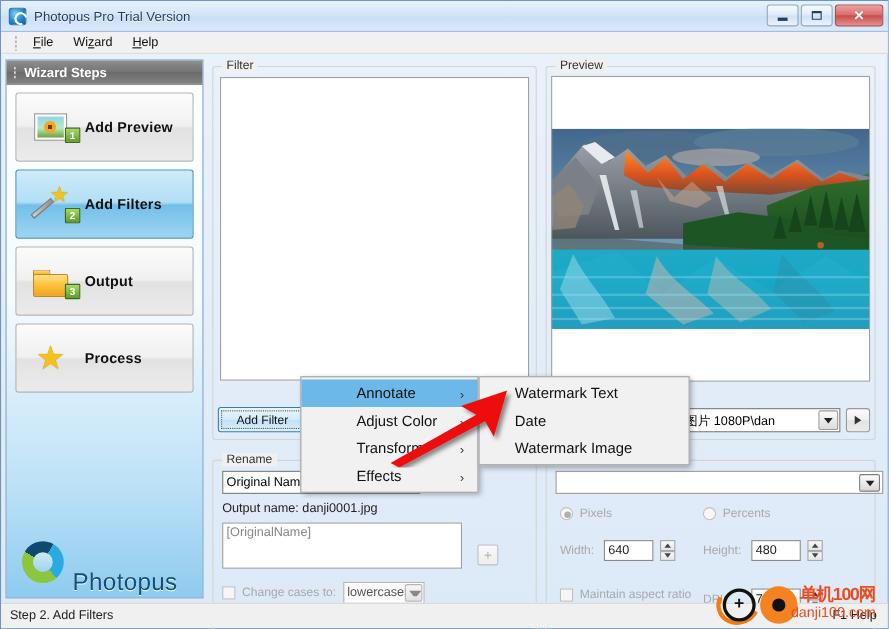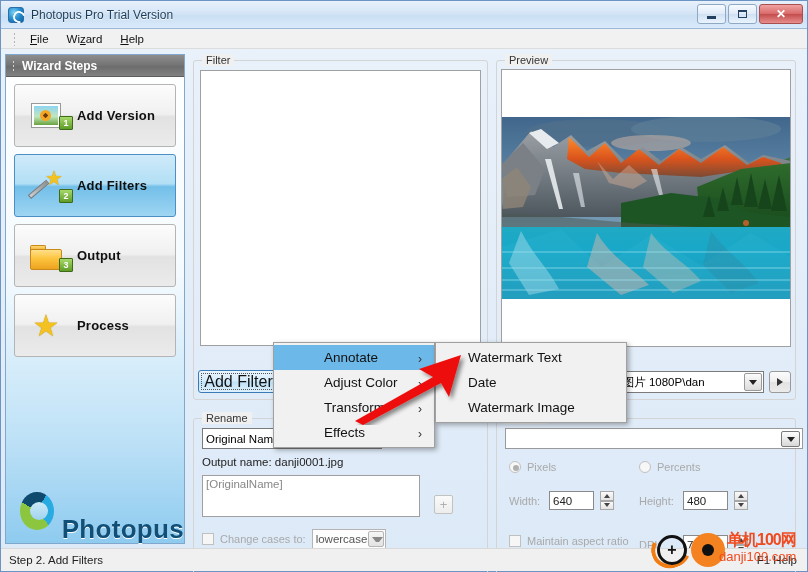--- a/index.html
+++ b/index.html
@@ -136,21 +136,21 @@
   .ico-star-big{font-size:30px;}
 
   #logo-area {
     position:absolute; left:0; right:0; bottom:0; height:64px;
     display:flex; align-items:center; padding-left:14px; gap:8px;
   }
   #logo-mark{width:38px;height:38px;border-radius:50%;position:relative;
     background:conic-gradient(from 200deg,#8cc63f 0deg 100deg,#0e4a6e 100deg 190deg,#29abe2 190deg 300deg,#8cc63f 300deg 360deg);}
   #logo-mark::after{content:"";position:absolute;left:10px;top:10px;width:18px;height:18px;border-radius:50%;
     background:linear-gradient(180deg,#cdeaf8,#9fd3ef);}
-  #logo-text{font-size:26px;font-weight:bold;color:#0f4f78;
+  #logo-text{font-size:22px;font-weight:normal;color:#0f4f78;
     text-shadow:0 1px 0 #ffffff; letter-spacing:.3px;margin-top:36px;}
 
   
   .group {
     position:absolute;
     border:1px solid #d4d4d4; border-radius:3px;
     background:transparent;
   }
   .group > .legend {
     position:absolute; top:-7px; left:8px; padding:0 4px;
@@ -159,21 +159,21 @@
 
   #grp-filters { left:192px; top:10px; width:295px; height:340px; }
   #filters-list {
     position:absolute; left:6px; top:9px; right:6px; height:276px;
     background:#fff; border:1px solid #a0a0a0;
   }
   .btnrow { position:absolute; left:4px; right:4px; bottom:6px; display:flex; gap:12px; }
   .btn {
     height:23px; border:1px solid #9a9a9a; border-radius:3px;
     background:linear-gradient(180deg,#fbfbfb 0%,#f0f0f0 48%,#e3e3e3 52%,#ebebeb 100%);
-    font-size:16px; color:#111; display:flex;align-items:center;justify-content:center;
+    font-size:11px; color:#111; display:flex;align-items:center;justify-content:center;
     cursor:default; position:relative;text-align:right;
   }
   .btn.focus {
     border:1px solid #3b7bb5;
     background:linear-gradient(180deg,#eaf5fd 0%,#d5ecfa 48%,#bfe2f7 52%,#ddf0fc 100%);
   }
   .btn.focus::before{
     content:""; position:absolute; inset:2px; border:1px dotted #555;
   }
   #btn-addfilter { width:95px; padding-right:14px; }
@@ -348,21 +348,21 @@
 
     <div id="sidebar">
       <div id="sidebar-header">Wizard Steps</div>
 
       <div class="step">
         <div class="step-ico">
           <div class="ico-photo">
               <div class="flower"></div>
             </div>
         </div>
-        <div class="step-label">Add Version</div>
+        <div class="step-label">Add Preview</div>
         <div class="badge" style="right:auto;left:44px;bottom:16px;">1</div>
       </div>
 
       <div class="step sel">
         <div class="step-ico">
           <div class="ico-wand">
               <div class="stick"></div>
               <span class="star">★</span>
             </div>
         </div>

